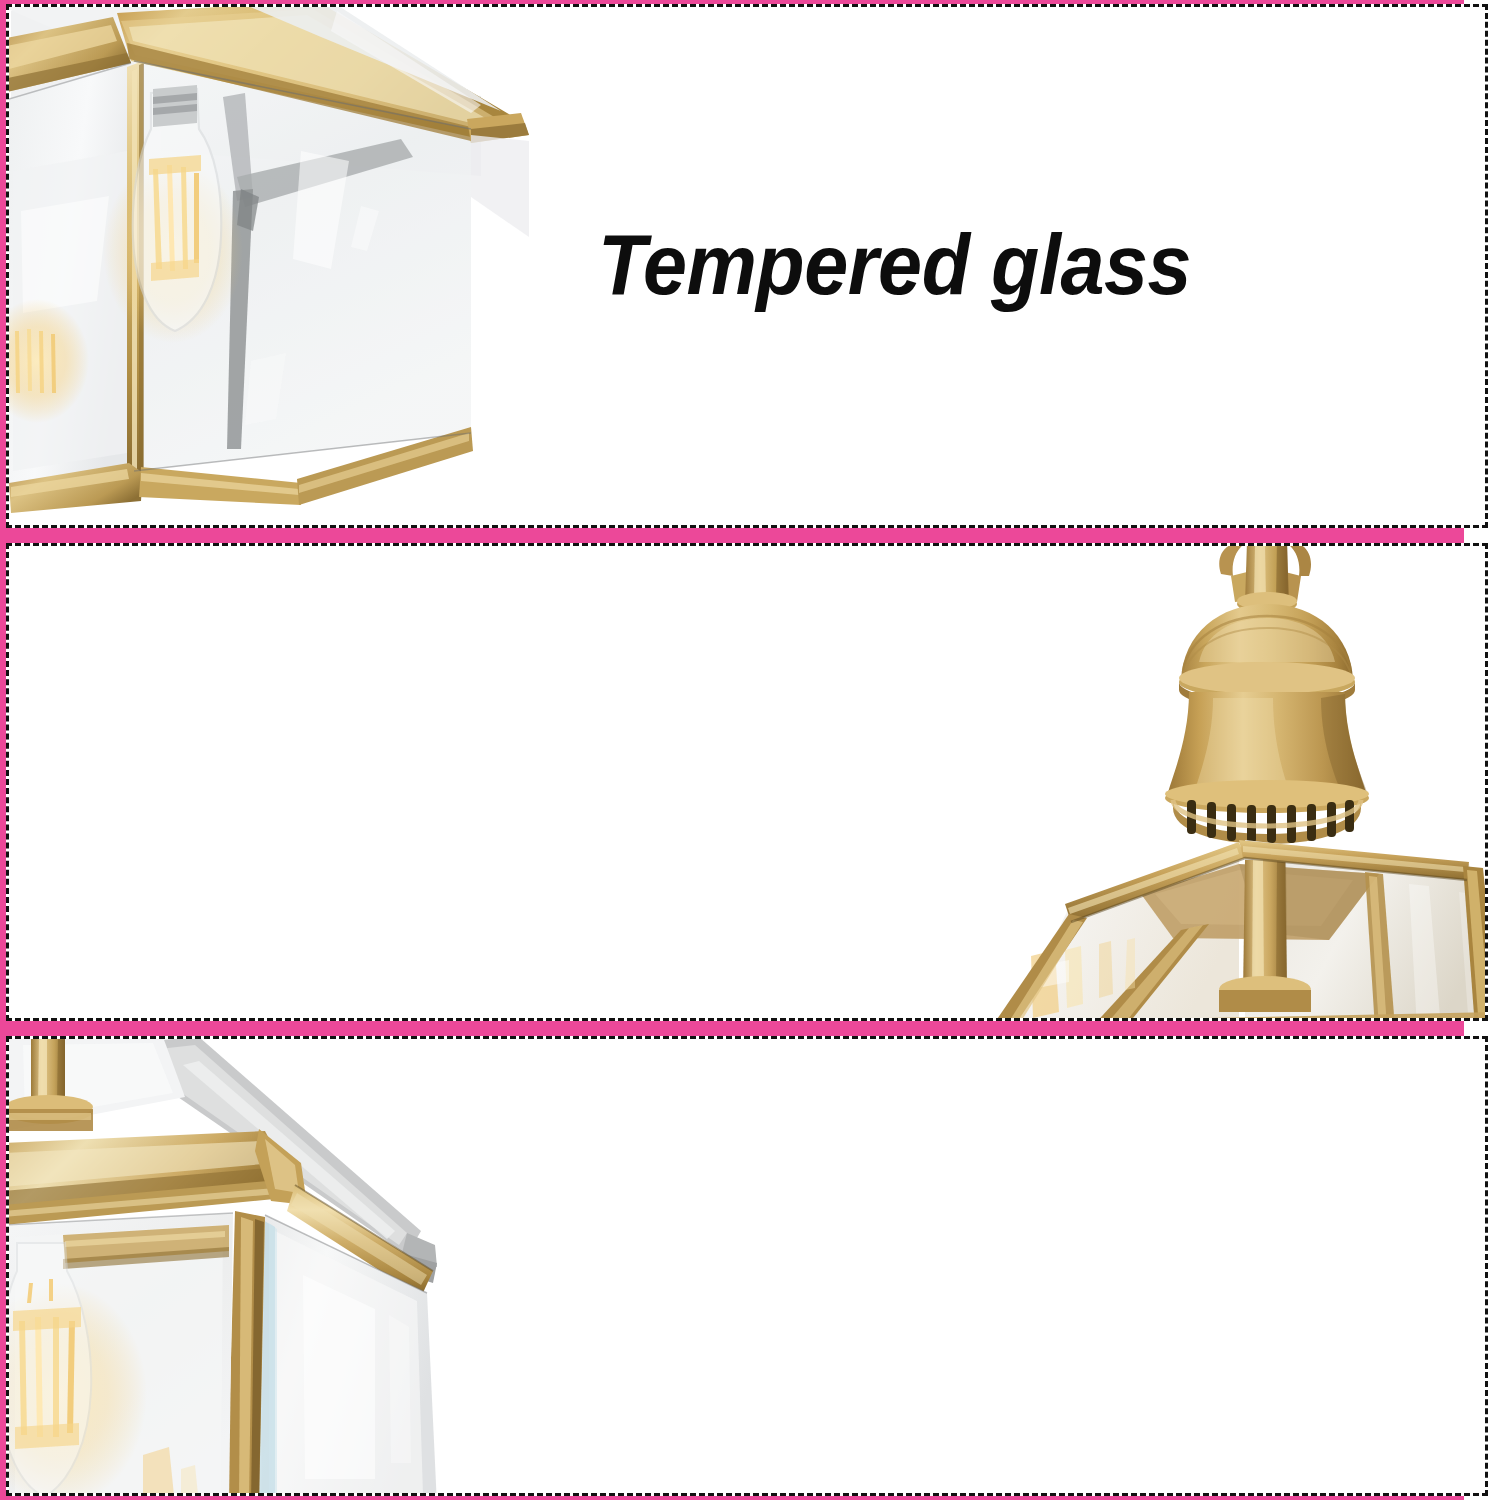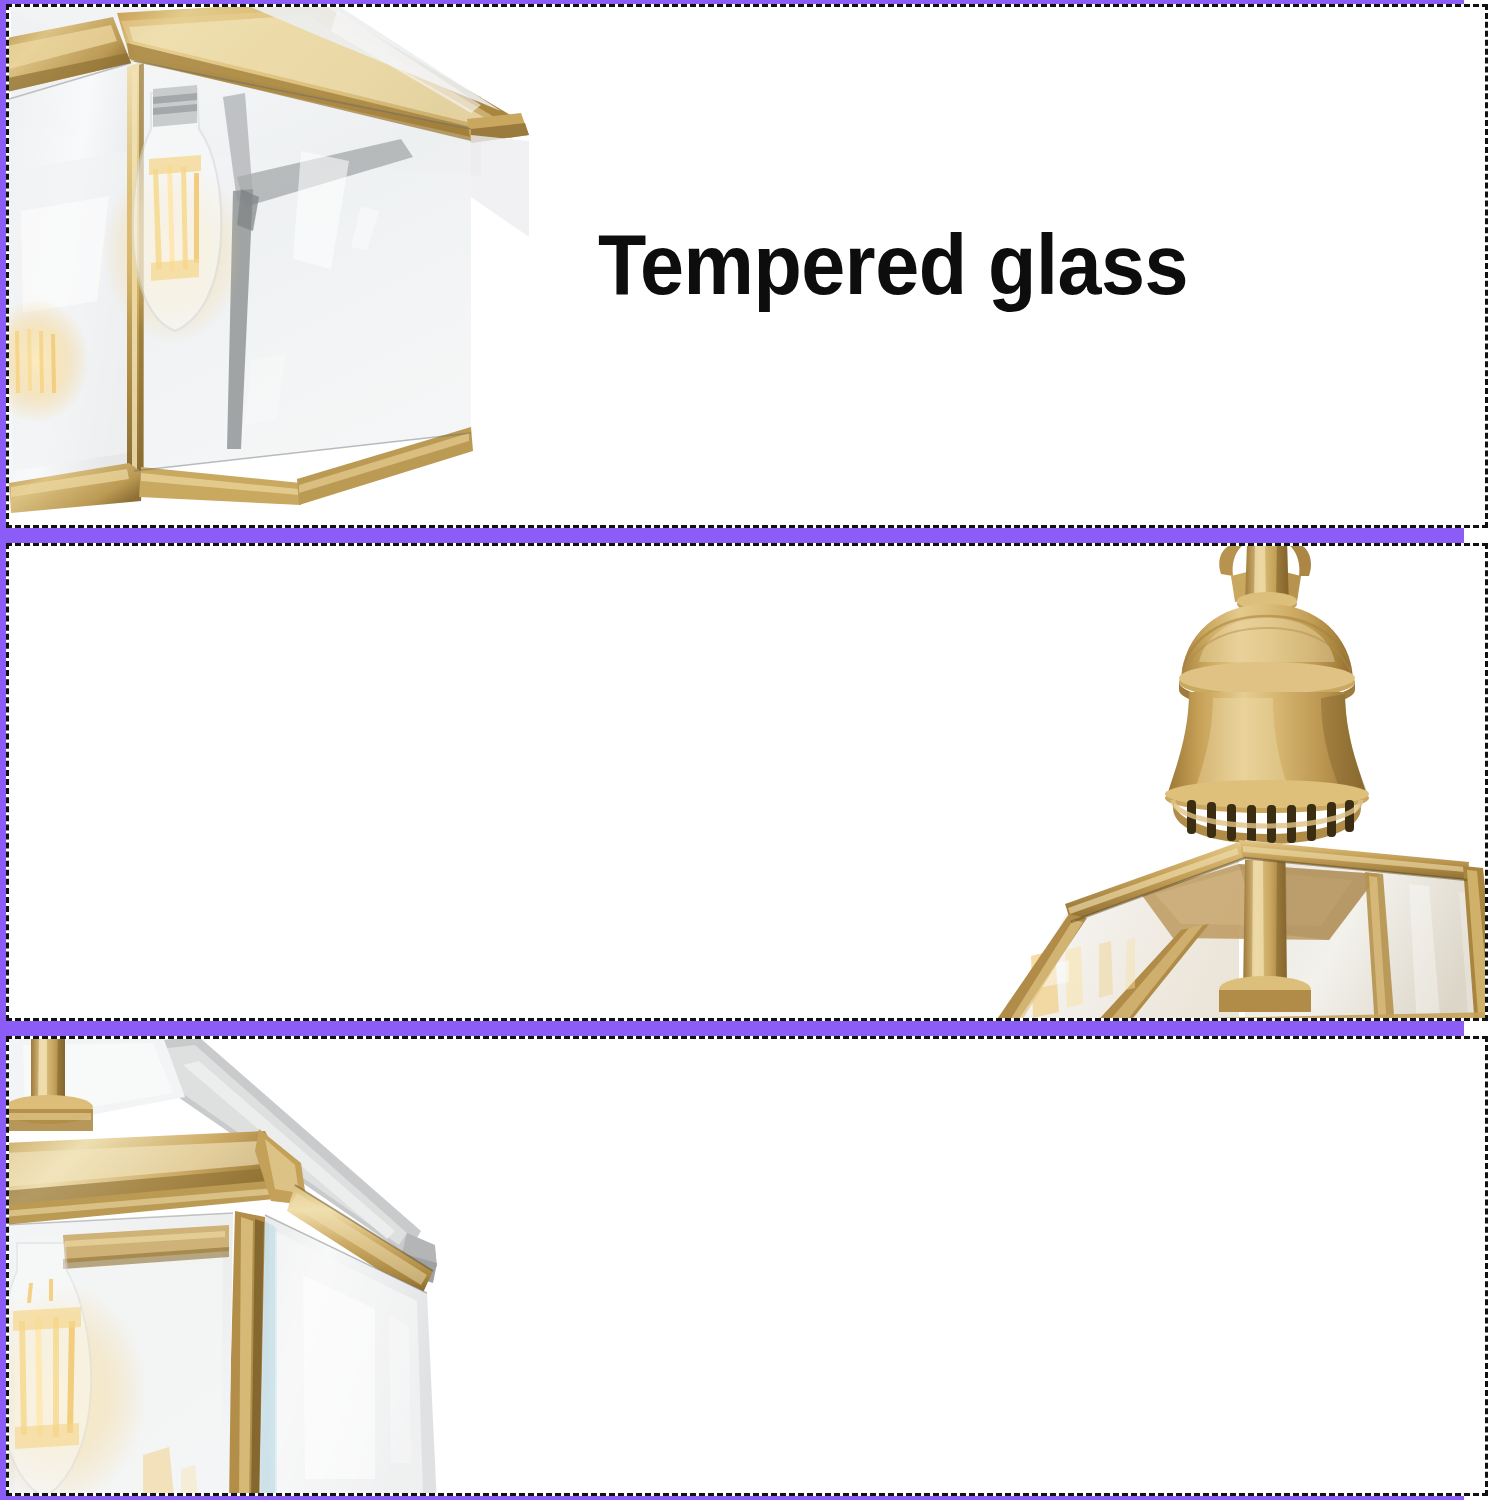--- a/index.html
+++ b/index.html
@@ -2,21 +2,21 @@
 <html><head>
 <meta charset="utf-8">
 <title>Product Feature Infographic</title>
 <style>
   html,body{margin:0;padding:0;background:#ffffff;}
   body{
     width:1500px;height:1500px;
     font-family:"Liberation Sans","DejaVu Sans",sans-serif;
     overflow:hidden;
   }
-  .sheet{position:relative;width:1464px;height:1500px;background:#8b5cf6;}
+  .sheet{position:relative;width:1464px;height:1500px;background:#ec4899;font-style:italic;}
 
   
   .panel{
     position:absolute;
     left:6px;
     width:1482px;
     box-sizing:border-box;
     border:3px dashed #111111;
     background:#ffffff;
     overflow:hidden;

